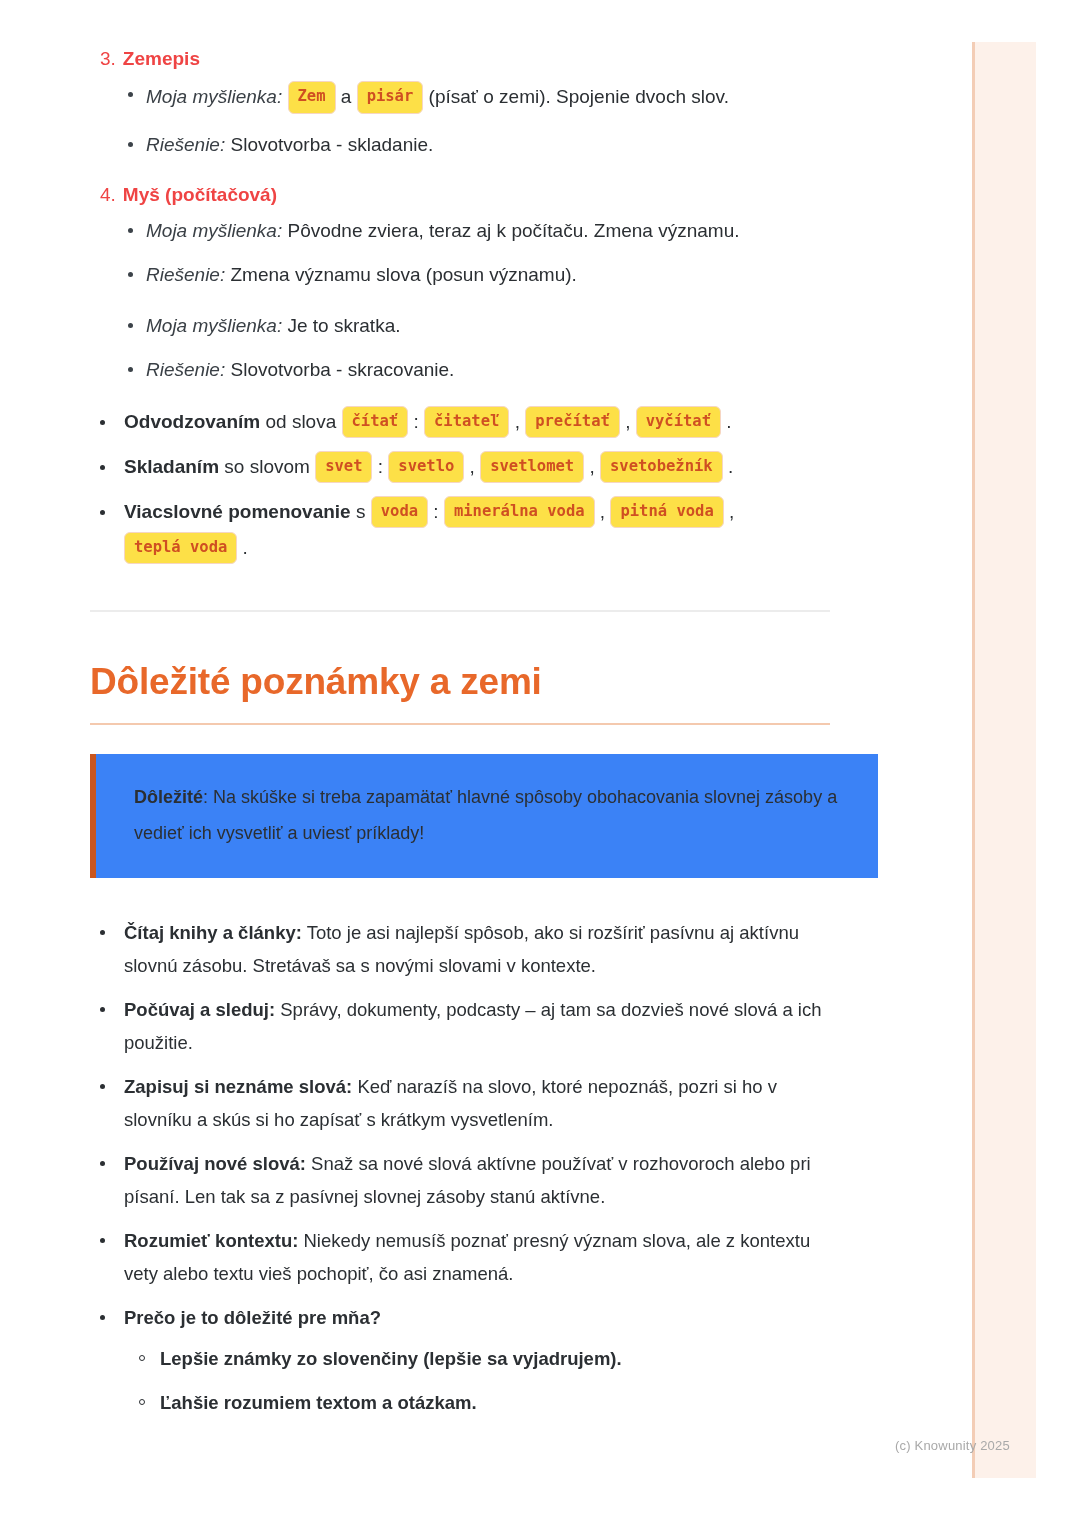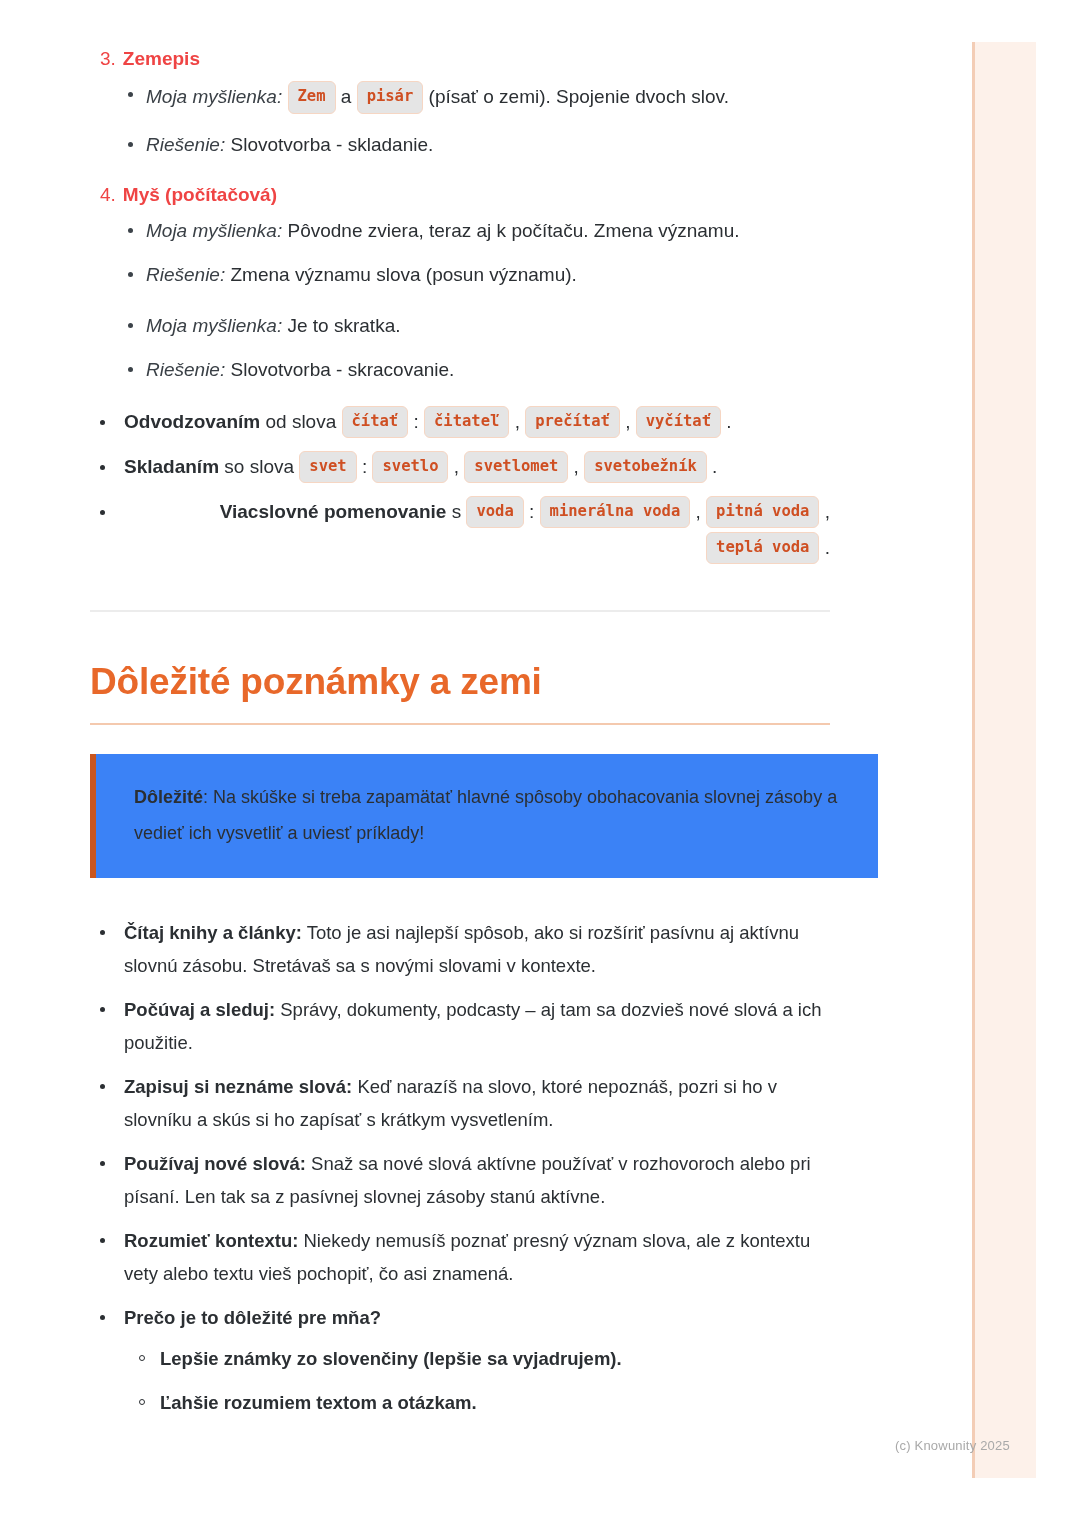--- a/index.html
+++ b/index.html
@@ -117,42 +117,42 @@
     padding: 0;
   }
   ul.chip-list > li {
     position: relative;
     padding-left: 34px;
     font-size: 19px;
     line-height: 36px;
     margin-bottom: 9px;
     color: #2b2f33;
   }
-  ul.chip-list > li:last-child { margin-bottom: 8px; text-align: right; }
+  ul.chip-list > li:last-child { margin-bottom: 8px; }
   ul.chip-list > li::before {
     content: "";
     position: absolute;
     left: 10px;
     top: 16px;
     width: 5px;
     height: 5px;
     border-radius: 50%;
     background: #2b2f33;
   }
   ul.chip-list b { font-weight: 700; }
 
   
   .chip {
     display: inline-block;
     font-family: "DejaVu Sans Mono", "Liberation Mono", monospace;
     font-weight: 700;
     font-size: 15.5px;
     line-height: 1;
     color: #cf4f22;
-    background: #e5e5e5;
+    background: #fde047;
     border: 1px solid #f6d6c3;
     border-radius: 6px;
     padding: 7px 9px 8px 9px;
     vertical-align: 2px;
     white-space: nowrap;
   }
 
   
   .divider {
     border: 0;
@@ -287,21 +287,21 @@
           <ul class="sub-bullets">
             <li><span class="ital">Moja myšlienka: </span><span> Je to skratka.</span></li>
             <li><span class="ital">Riešenie: </span><span> Slovotvorba - skracovanie.</span></li>
           </ul>
         </li>
       </ol>
 
 
     <ul class="chip-list" id="example-list">
         <li><b>Odvodzovaním</b><span> od slova </span><span class="chip">čítať</span><span> : </span><span class="chip">čitateľ</span><span> , </span><span class="chip">prečítať</span><span> , </span><span class="chip">vyčítať</span><span> .</span></li>
-        <li><b>Skladaním</b><span> so slova </span><span class="chip">svet</span><span> : </span><span class="chip">svetlo</span><span> , </span><span class="chip">svetlomet</span><span> , </span><span class="chip">svetobežník</span><span> .</span></li>
+        <li><b>Skladaním</b><span> so slovom </span><span class="chip">svet</span><span> : </span><span class="chip">svetlo</span><span> , </span><span class="chip">svetlomet</span><span> , </span><span class="chip">svetobežník</span><span> .</span></li>
         <li><b>Viacslovné pomenovanie</b><span> s </span><span class="chip">voda</span><span> : </span><span class="chip">minerálna voda</span><span> , </span><span class="chip">pitná voda</span><span> , </span><span class="chip">teplá voda</span><span> .</span></li>
       </ul>
 
     <hr class="divider">
 
     <h1 class="section-title">Dôležité poznámky a zemi</h1>
     <hr class="title-rule">
 
     <div class="callout">
       <p><b>Dôležité</b><span>: Na skúške si treba zapamätať hlavné spôsoby obohacovania slovnej zásoby a vedieť ich vysvetliť a uviesť príklady!</span></p>

